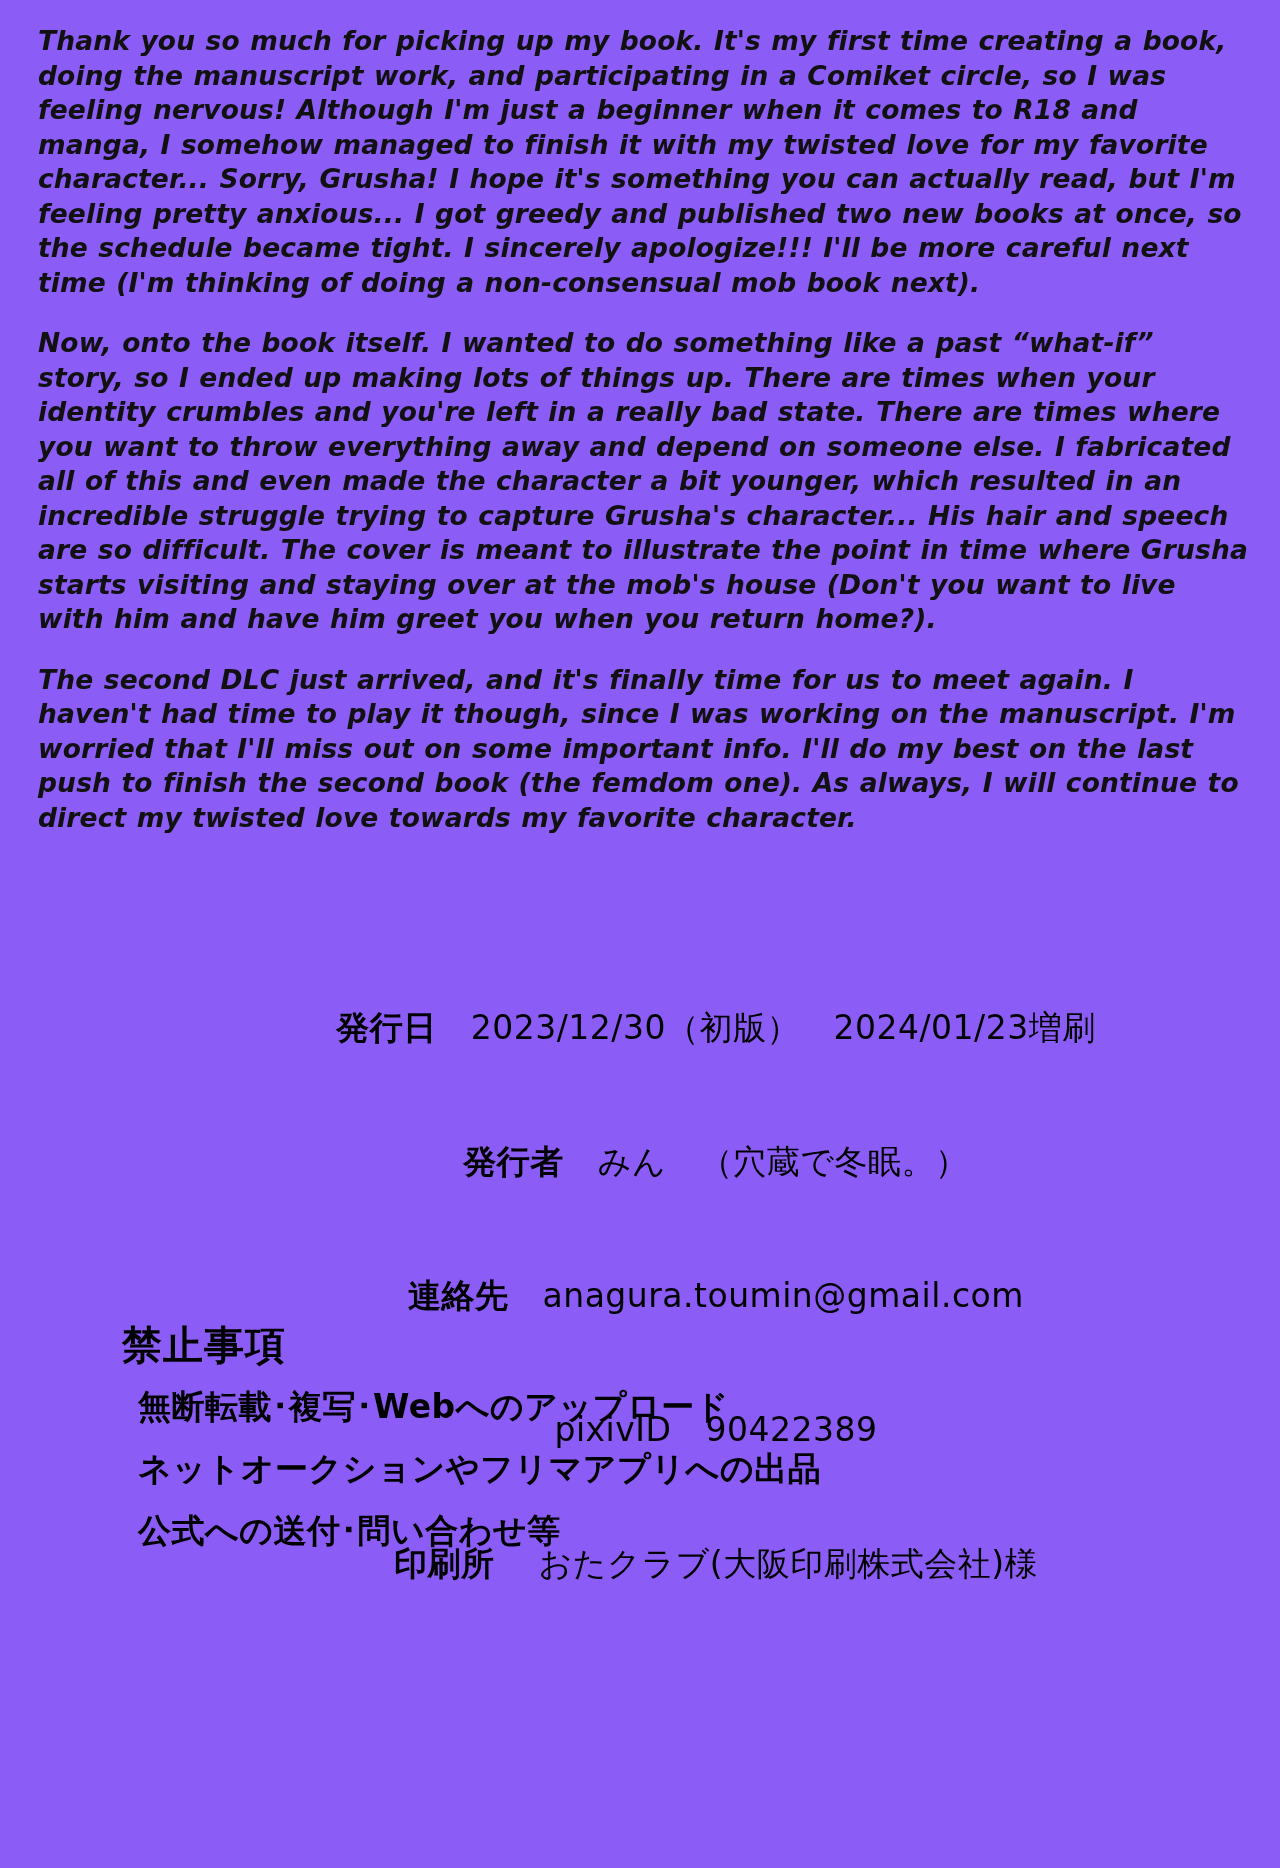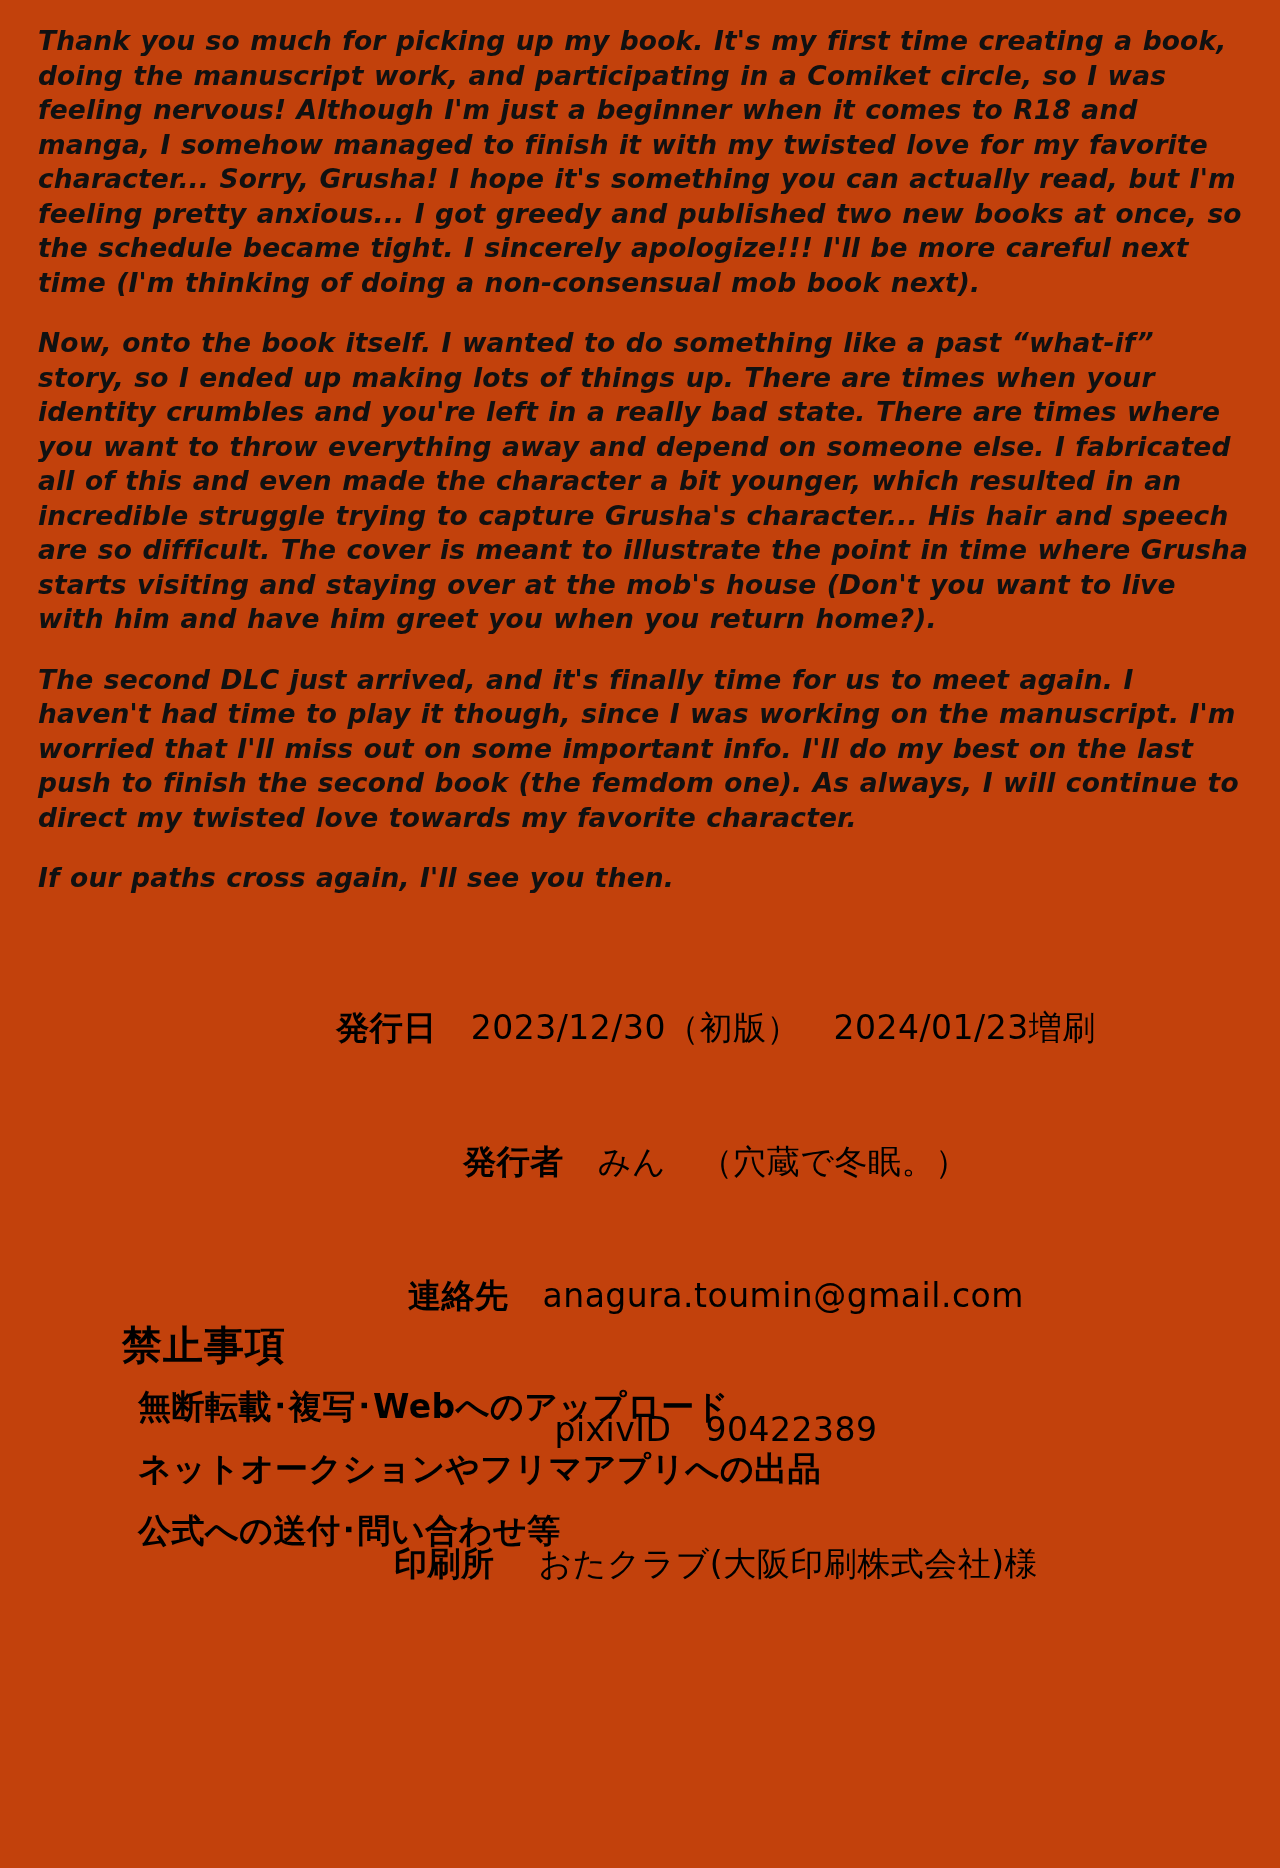--- a/index.html
+++ b/index.html
@@ -13,21 +13,21 @@
     position: relative;
     font-family: "DejaVu Sans", sans-serif;
     color: #000000;
     overflow: hidden;
   }
   .page {
     position: absolute;
     left: 0; top: 0;
     width: 1280px;
     height: 1868px;
-    background: #c2410c;
+    background: #8b5cf6;
   }
 
   
   .afterword {
     position: absolute;
     left: 38px;
     top: 24px;
     width: 1210px;
   }
   .aw-para {
@@ -110,21 +110,20 @@
 </style>
 </head>
 <body>
 
 <div class="page">
 
   <div class="afterword">
     <p class="aw-para">Thank you so much for picking up my book. It's my first time creating a book, doing the manuscript work, and participating in a Comiket circle, so I was feeling nervous! Although I'm just a beginner when it comes to R18 and manga, I somehow managed to finish it with my twisted love for my favorite character... Sorry, Grusha! I hope it's something you can actually read, but I'm feeling pretty anxious... I got greedy and published two new books at once, so the schedule became tight. I sincerely apologize!!! I'll be more careful next time (I'm thinking of doing a non-consensual mob book next).</p>
     <p class="aw-para">Now, onto the book itself. I wanted to do something like a past “what-if” story, so I ended up making lots of things up. There are times when your identity crumbles and you're left in a really bad state. There are times where you want to throw everything away and depend on someone else. I fabricated all of this and even made the character a bit younger, which resulted in an incredible struggle trying to capture Grusha's character... His hair and speech are so difficult. The cover is meant to illustrate the point in time where Grusha starts visiting and staying over at the mob's house (Don't you want to live with him and have him greet you when you return home?).</p>
     <p class="aw-para">The second DLC just arrived, and it's finally time for us to meet again. I haven't had time to play it though, since I was working on the manuscript. I'm worried that I'll miss out on some important info. I'll do my best on the last push to finish the second book (the femdom one). As always, I will continue to direct my twisted love towards my favorite character.</p>
-    <p class="aw-para last">If our paths cross again, I'll see you then.</p>
   </div>
 
   <div class="colophon">
     <div class="colophon-lines">
 
       <div class="col-line">
         <span class="lbl">発行日</span><span class="val" style="margin-left:34px;">2023/12/30（初版）　2024/01/23増刷</span>
       </div>
 
       <div class="col-line">

